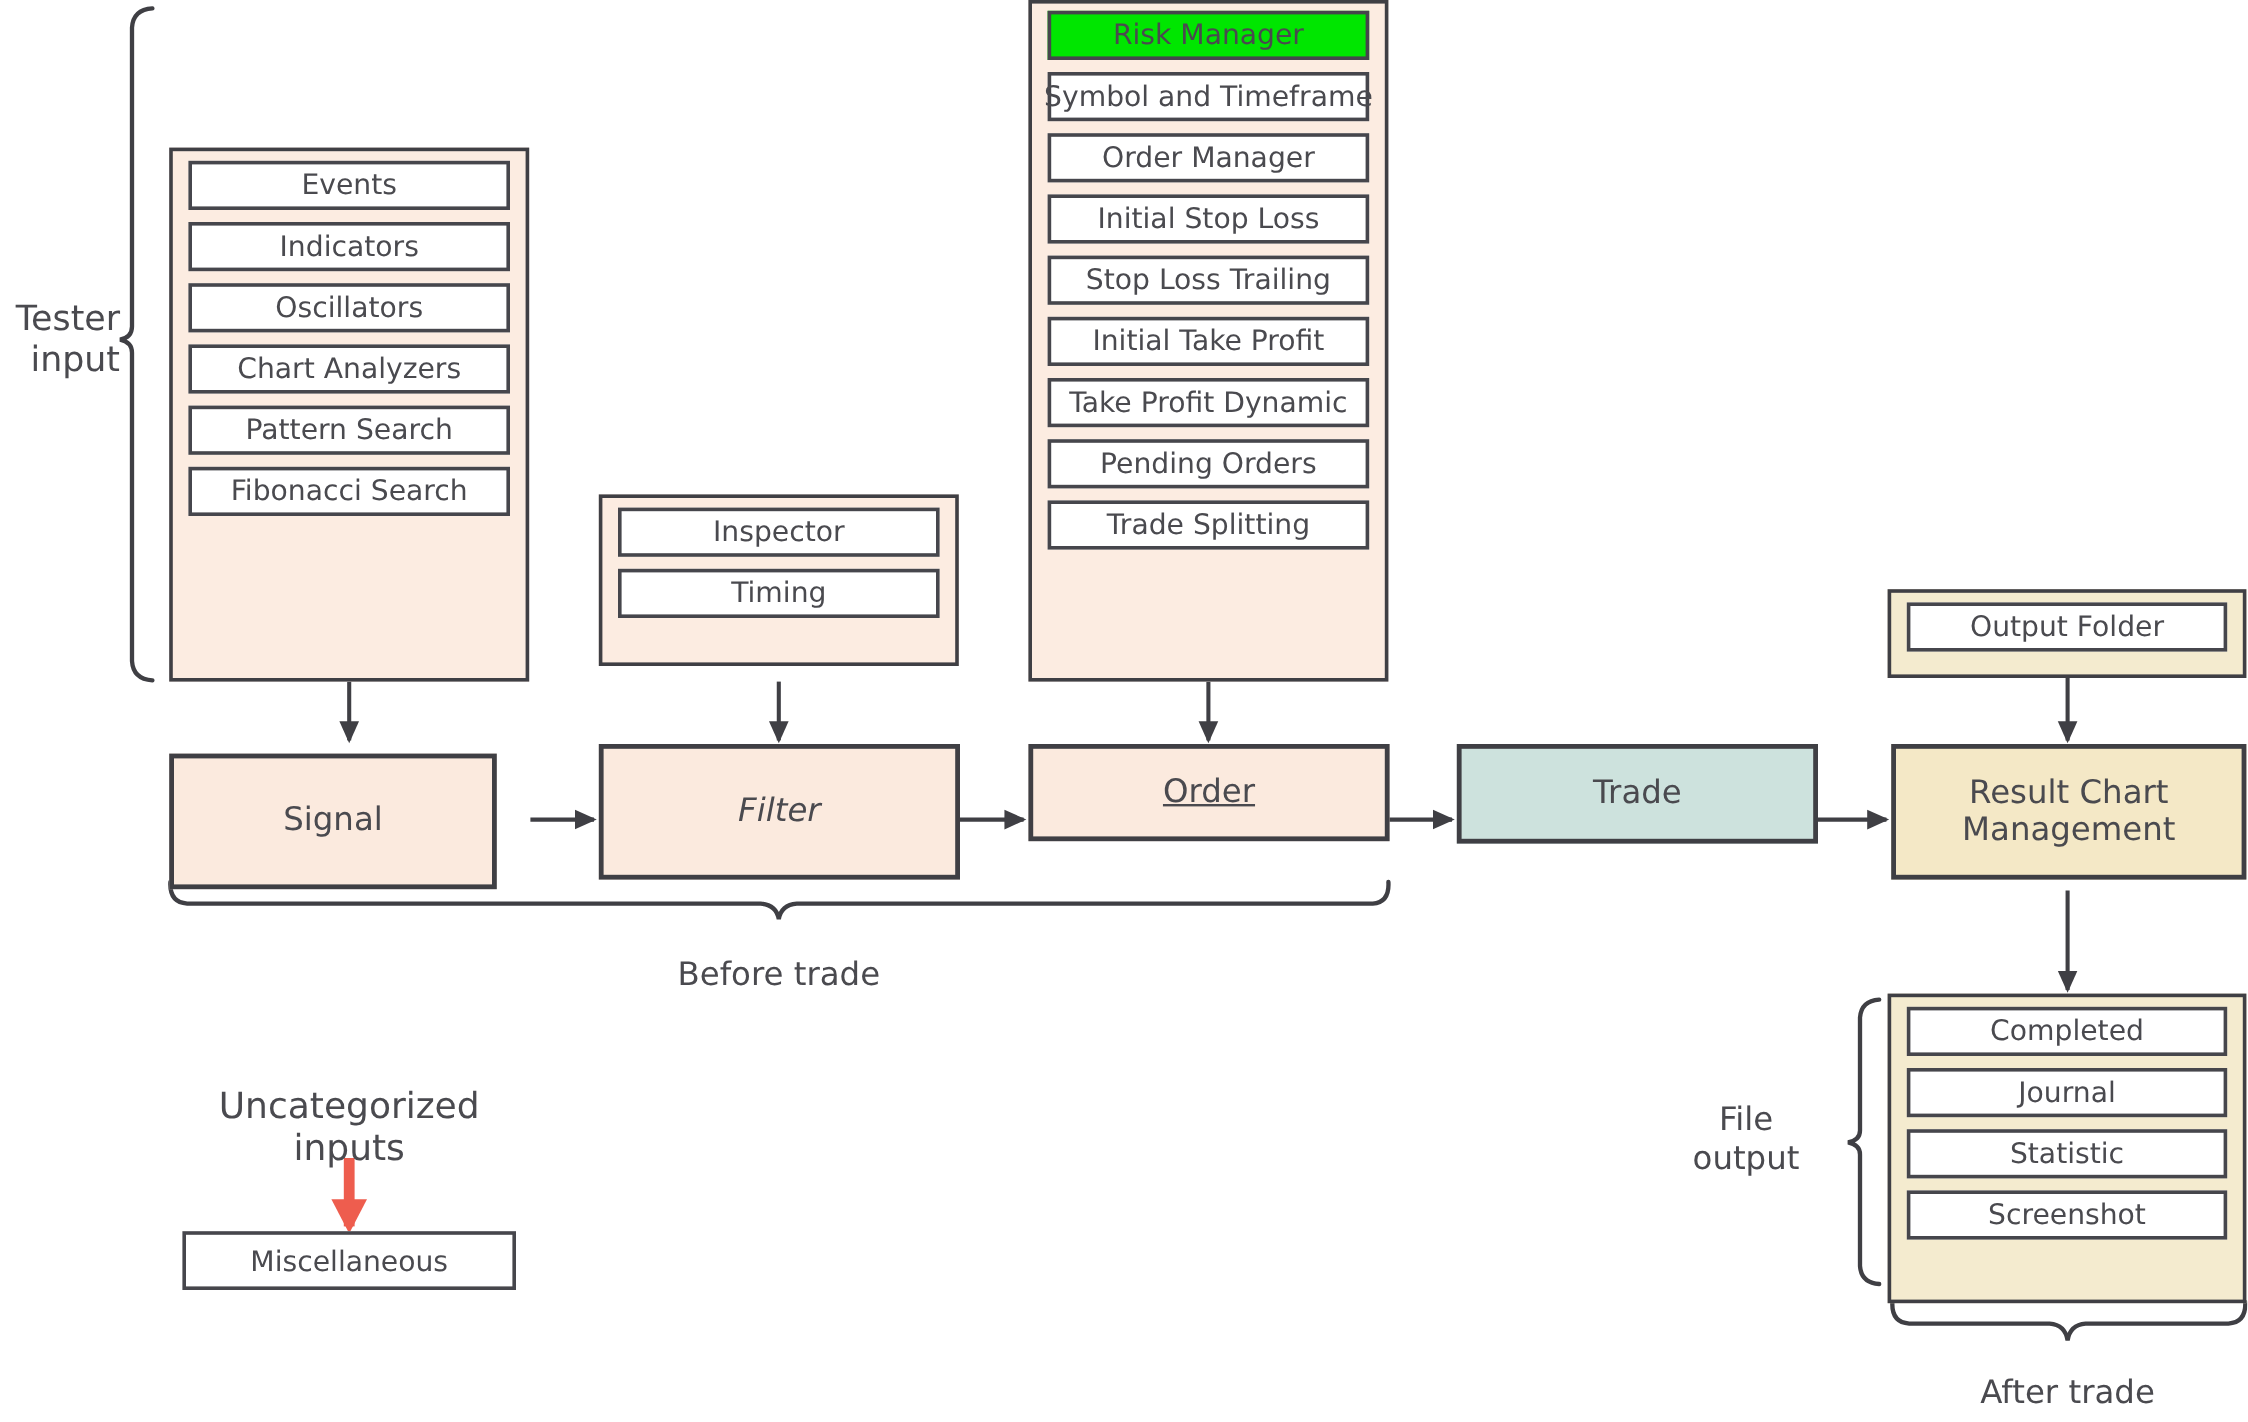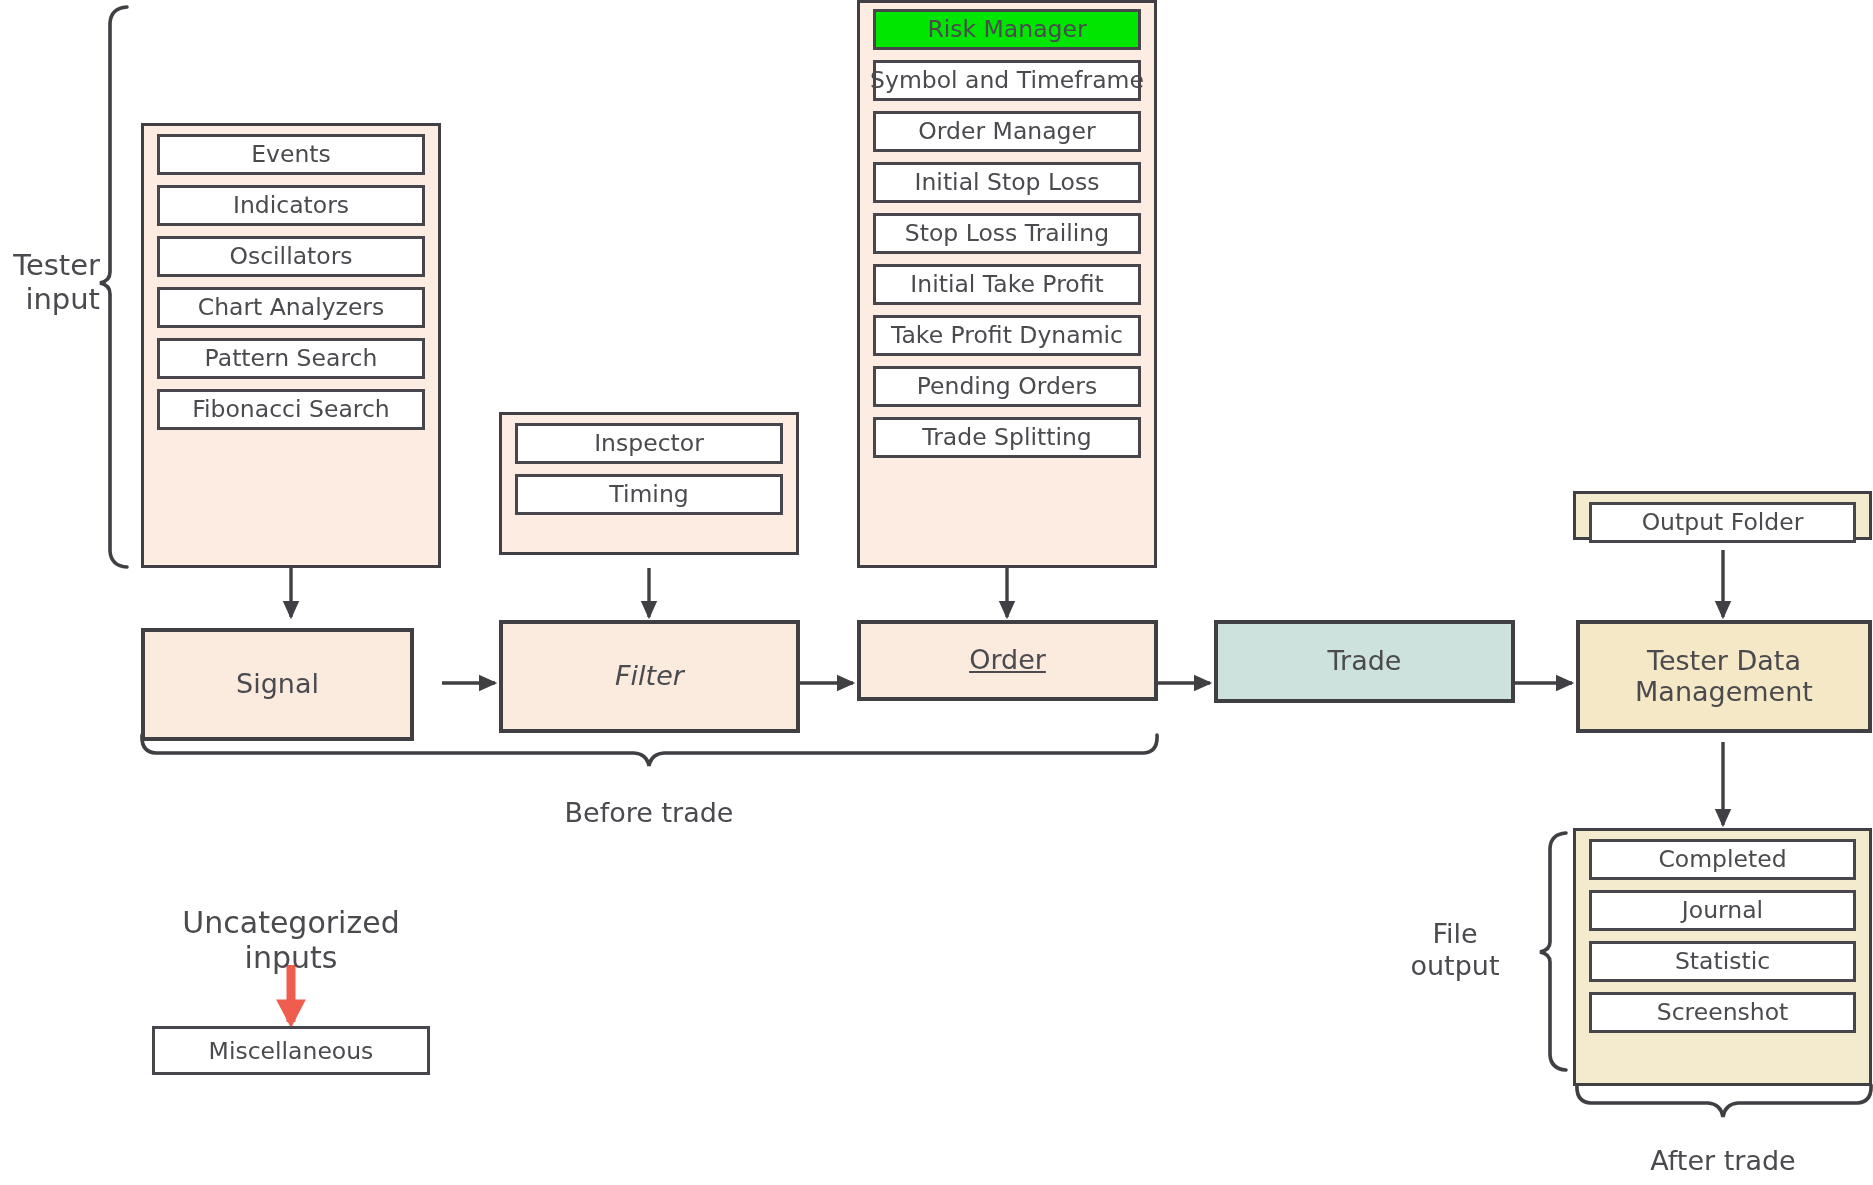--- a/index.html
+++ b/index.html
@@ -173,42 +173,42 @@
     <div class="item">Symbol and Timeframe</div>
     <div class="item">Order Manager</div>
     <div class="item">Initial Stop Loss</div>
     <div class="item">Stop Loss Trailing</div>
     <div class="item">Initial Take Profit</div>
     <div class="item">Take Profit Dynamic</div>
     <div class="item">Pending Orders</div>
     <div class="item">Trade Splitting</div>
   </div>
 
-  <div class="group cream" style="left:1573px; top:491px; width:299px; height:49px;">
+  <div class="group cream" style="left:1573px; top:491px; width:299px; height:74px;">
     <div class="item">Output Folder</div>
   </div>
 
   <div class="stagebox peach" style="left:141px; top:628px; width:273px; height:113px;">
     <span>Signal</span>
   </div>
 
   <div class="stagebox peach" style="left:499px; top:620px; width:301px; height:113px;font-style:italic;">
     <span>Filter</span>
   </div>
 
   <div class="stagebox peach" style="left:857px; top:620px; width:301px; height:81px;text-decoration:underline;">
     <span>Order</span>
   </div>
 
   <div class="stagebox mint" style="left:1214px; top:620px; width:301px; height:83px;">
     <span>Trade</span>
   </div>
 
   <div class="stagebox cream" style="left:1576px; top:620px; width:296px; height:113px;">
-    <span style="white-space:pre-line;">Tester Data
+    <span style="white-space:pre-line;">Result Chart
 Management</span>
   </div>
 
   <div class="caption mid" style="left:489px; top:797px; width:320px;">Before trade</div>
 
   <div class="caption sm" style="left:161px; top:905px; width:260px;">Uncategorized
 inputs</div>
 
   <div class="flatbox" style="left:152px; top:1026px; width:278px; height:49px;">
     <span>Miscellaneous</span>

